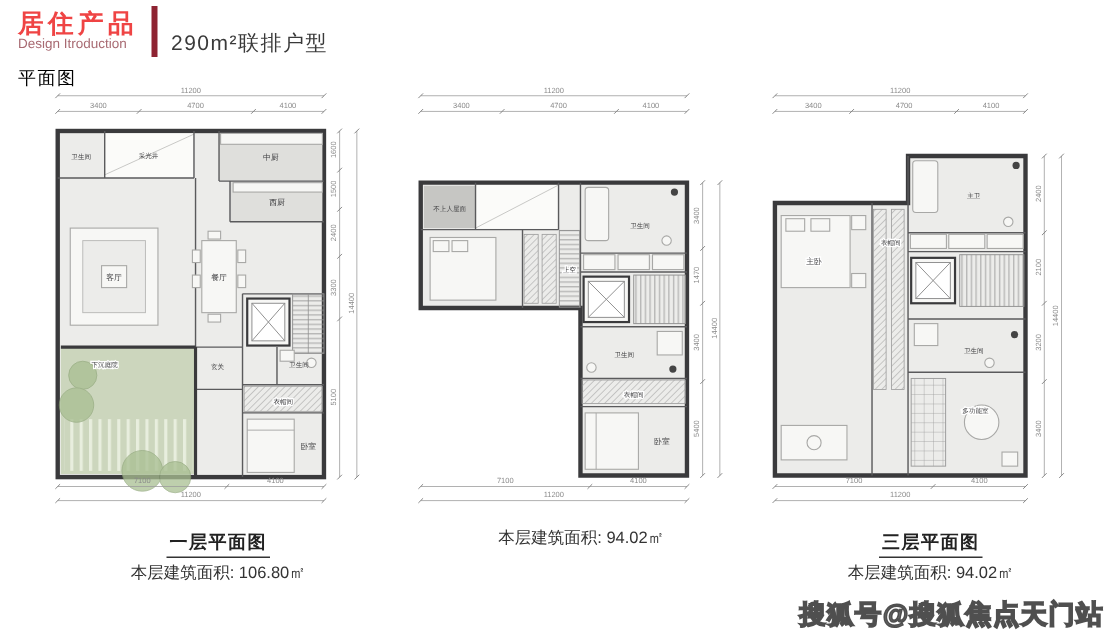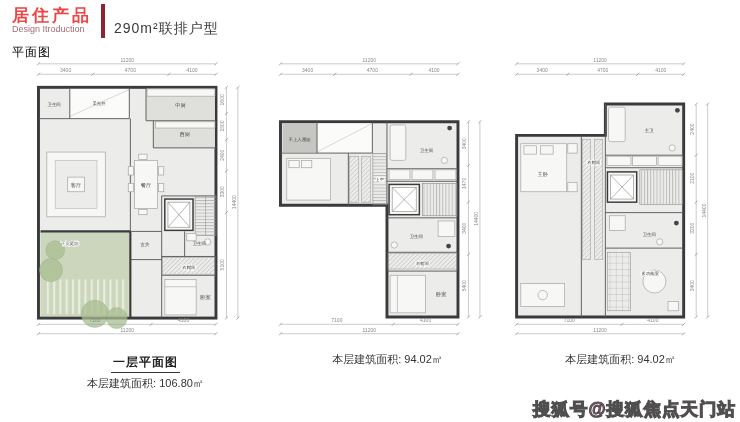--- a/index.html
+++ b/index.html
@@ -11,21 +11,21 @@
   .h-product{position:absolute;left:114px;top:20px;font-size:14px;font-weight:normal;color:#3a3a3a;letter-spacing:1px;}
   .section-label{position:absolute;left:12px;top:44px;font-size:12px;color:#000000;letter-spacing:1px;}
   .panel{position:absolute;top:56px;}
   .p1{left:28px;} .p2{left:270px;} .p3{left:503px;}
   .caption{position:absolute;top:352px;width:235px;text-align:center;}
   .c1{left:28px;} .c2{left:270px;} .c3{left:503px;}
   .cap-title{display:inline-block;font-size:12px;font-weight:bold;color:#222;
              border-bottom:1.5px solid #333;padding:0 2px 1px;letter-spacing:1px;margin-bottom:3px;}
   .cap-line{font-size:11px;color:#333;line-height:1.45;}
   .watermark{position:absolute;right:4px;bottom:1px;font-size:17.5px;font-weight:bold;letter-spacing:1px;
-             color:#ec4899;-webkit-text-stroke:1.1px #4f4f4f;}
+             color:#737373;-webkit-text-stroke:1.1px #4f4f4f;}
   
   svg text{font-family:"Liberation Sans","DejaVu Sans",sans-serif;}
   .wall{fill:#ececea;stroke:#3a3a3c;stroke-width:2.8;}
   .part{stroke:#5a5a5c;stroke-width:.9;fill:none;}
   .thickw{stroke:#3a3a3c;stroke-width:2;fill:none;}
   .furn{fill:#f7f7f5;stroke:#a8a8a6;stroke-width:.7;}
   .dimline{stroke:#9b9b9b;stroke-width:.5;}
   .tick{stroke:#808080;stroke-width:.6;fill:none;}
   .dimtxt{fill:#8a8a8a;font-size:4.8px;text-anchor:middle;}
   .rlabel{fill:#3e3e40;font-size:5px;text-anchor:middle;}
@@ -307,16 +307,17 @@
 </div>
 
 <div class="caption c1">
   <div><span class="cap-title">一层平面图</span></div>
   <div class="cap-line">本层建筑面积: 106.80㎡</div>
 </div>
 <div class="caption c2">
   <div class="cap-line">本层建筑面积: 94.02㎡</div>
 </div>
 <div class="caption c3">
+  <div><span class="cap-title">三层平面图</span></div>
   <div class="cap-line">本层建筑面积: 94.02㎡</div>
 </div>
 
 <div class="watermark">搜狐号@搜狐焦点天门站</div>
 
 </body></html>

